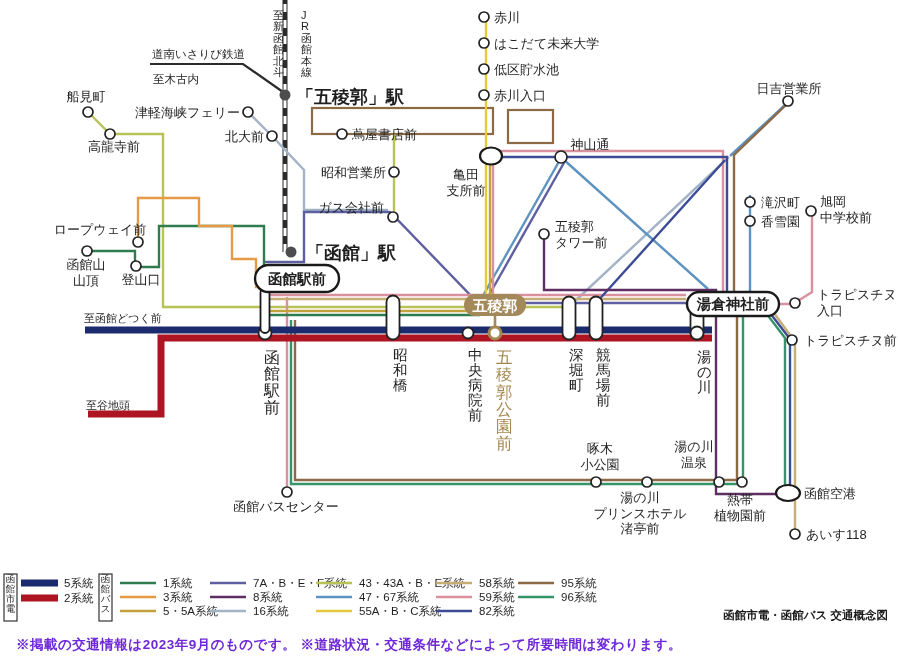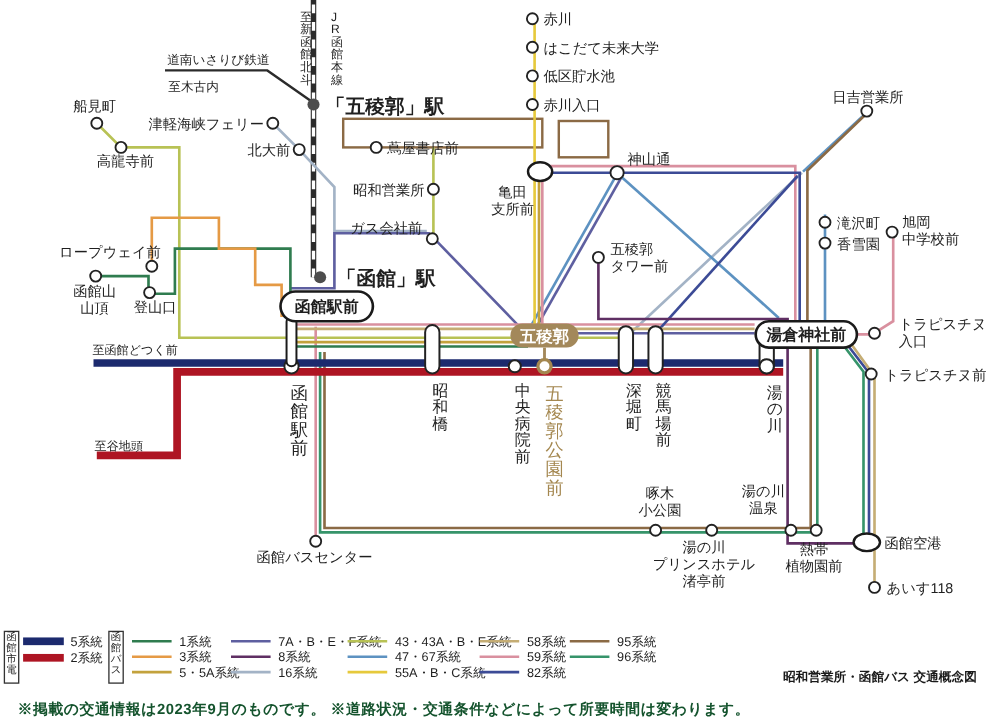--- a/index.html
+++ b/index.html
@@ -1,19 +1,19 @@
 <!DOCTYPE html>
 <html><head>
 <meta charset="utf-8">
 <style>
   html,body{margin:0;padding:0;background:#ffffff;}
   #stage{position:relative;width:898px;height:661px;background:#fff;overflow:hidden;
          font-family:"Liberation Sans",sans-serif;}
   svg{position:absolute;left:0;top:0;}
-  .note{position:absolute;left:16px;top:636px;font-size:13.5px;font-weight:bold;color:#14532d;
+  .note{position:absolute;left:16px;top:636px;font-size:13.5px;font-weight:bold;color:#6d28d9;
         font-family:"Liberation Sans",sans-serif;letter-spacing:0.5px;}
   .credit{position:absolute;right:10px;top:608px;font-size:11.5px;font-weight:bold;color:#1a1a1a;
         font-family:"Liberation Sans",sans-serif;}
 </style>
 </head>
 <body>
 
 <div id="stage">
   <svg id="map-svg" width="898" height="661" viewBox="0 0 898 661">
       <rect x="312" y="108" width="181" height="26" fill="none" stroke="#8b6a45" stroke-width="2.2"></rect>
@@ -185,15 +185,15 @@
       <text x="479" y="587" font-size="11.5" text-anchor="start" fill="#1f1f1f" font-family="&quot;Liberation Sans&quot;,sans-serif" font-weight="normal">58系統</text>
       <line x1="436" y1="597" x2="472" y2="597" stroke="#d9909f" stroke-width="2.4"></line>
       <text x="479" y="601" font-size="11.5" text-anchor="start" fill="#1f1f1f" font-family="&quot;Liberation Sans&quot;,sans-serif" font-weight="normal">59系統</text>
       <line x1="436" y1="611" x2="472" y2="611" stroke="#3c4b96" stroke-width="2.4"></line>
       <text x="479" y="615" font-size="11.5" text-anchor="start" fill="#1f1f1f" font-family="&quot;Liberation Sans&quot;,sans-serif" font-weight="normal">82系統</text>
       <line x1="518" y1="583" x2="554" y2="583" stroke="#8b6a45" stroke-width="2.4"></line>
       <text x="561" y="587" font-size="11.5" text-anchor="start" fill="#1f1f1f" font-family="&quot;Liberation Sans&quot;,sans-serif" font-weight="normal">95系統</text>
       <line x1="518" y1="597" x2="554" y2="597" stroke="#36946a" stroke-width="2.4"></line>
       <text x="561" y="601" font-size="11.5" text-anchor="start" fill="#1f1f1f" font-family="&quot;Liberation Sans&quot;,sans-serif" font-weight="normal">96系統</text>
     </svg>
-  <div class="credit">昭和営業所・函館バス 交通概念図</div>
+  <div class="credit">函館市電・函館バス 交通概念図</div>
   <div class="note">※掲載の交通情報は2023年9月のものです。 ※道路状況・交通条件などによって所要時間は変わります。</div>
 </div>
 
 </body></html>

